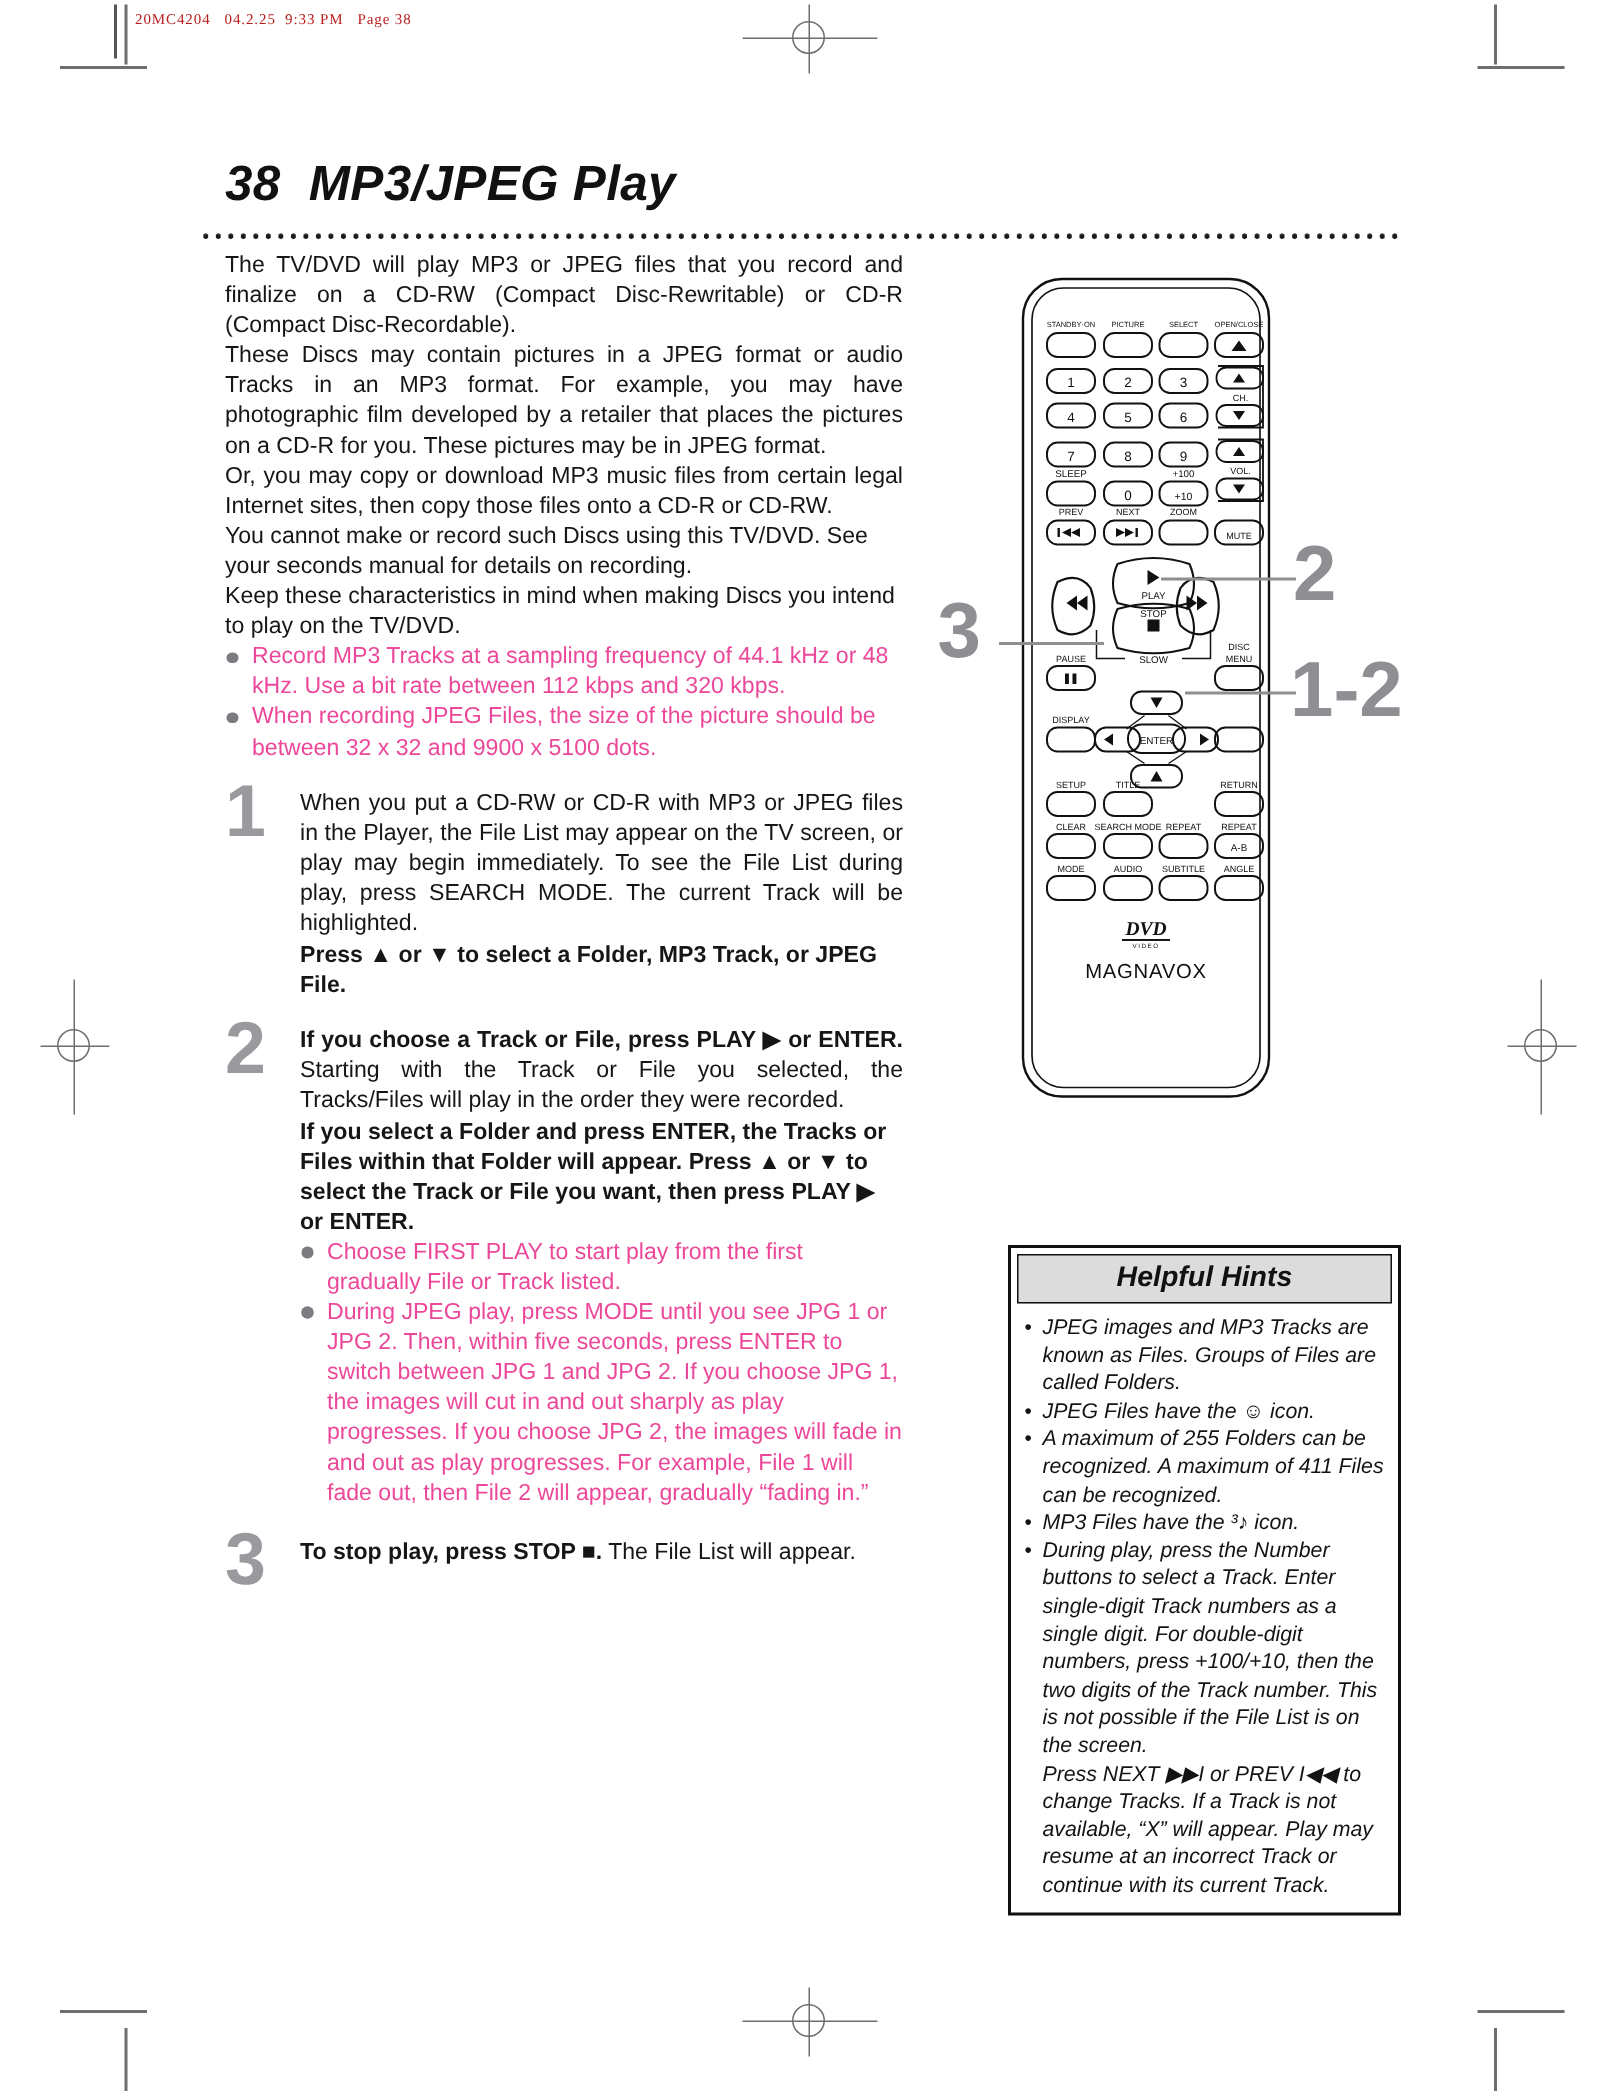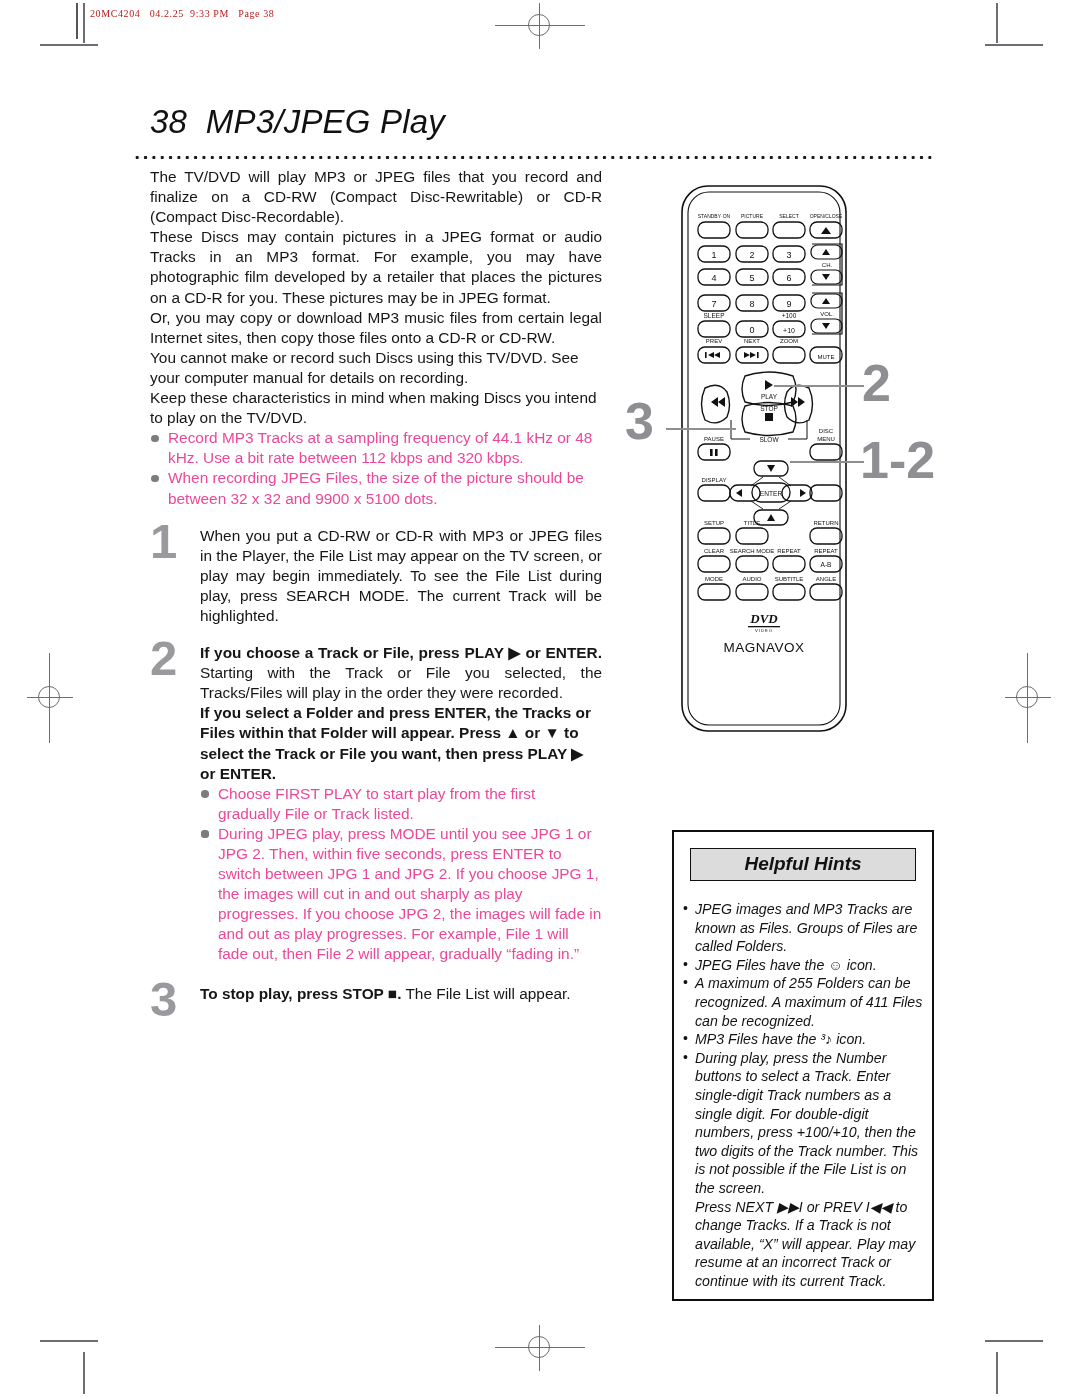--- a/index.html
+++ b/index.html
@@ -14,21 +14,21 @@
   .reg .h{position:absolute;left:0;top:22px;width:46px;height:1.4px;background:#6e6e72;}
   .reg .v{position:absolute;left:22px;top:0;width:1.4px;height:46px;background:#6e6e72;}
   .reg.tall .v{top:-22px;height:90px;}
   .reg.wide .h{left:-22px;width:90px;}
 
   .slugbar{position:absolute;left:76px;top:3px;width:1.6px;height:36px;background:#555;}
   .slug{position:absolute;left:90px;top:8px;font-family:Liberation Serif, serif;
         font-size:10px;letter-spacing:.6px;color:#b91c1c;white-space:pre;}
 
   
-  .title{position:absolute;left:150px;top:103px;font-size:33px;font-weight:400;
+  .title{position:absolute;left:150px;top:103px;font-size:33px;font-weight:700;
          font-style:italic;letter-spacing:.2px;color:#111;white-space:pre;}
   .dotrule{position:absolute;left:133px;top:155px;width:802px;height:5px;
            background-image:radial-gradient(circle, #1b1b1b 1.6px, rgba(0,0,0,0) 1.9px);
            background-size:8.35px 5px;background-repeat:repeat-x;}
 
   
   .col{position:absolute;left:150px;top:167px;width:452px;}
   .p{font-size:15.4px;line-height:20.1px;color:#161616;margin:0;
      text-align:justify;text-justify:inter-word;}
   .p.nj{text-align:left;}
@@ -46,21 +46,21 @@
 
   
   .remote-wrap{position:absolute;left:660px;top:180px;width:210px;height:560px;}
   .callout{position:absolute;font-size:52px;font-weight:700;color:#8e8e93;
            line-height:1;font-family:"Liberation Sans", sans-serif;}
   .lead{position:absolute;background:#8e8e93;height:2.4px;}
 
   
   .hints{position:absolute;left:672px;top:830px;width:262px;
          border:2.2px solid #0f0f0f;background:#fff;box-sizing:border-box;}
-  .hints-hd{margin:16px;border:1.4px solid #111;background:#dcdcdc;
+  .hints-hd{margin:4px;border:1.4px solid #111;background:#dcdcdc;
             text-align:center;font-size:19px;font-weight:700;font-style:italic;
             padding:4px 0 5px;color:#111;}
   .hints-body{padding:3px 8px 9px 6px;}
   .hint{position:relative;padding-left:15px;font-size:14.2px;line-height:18.6px;
         font-style:italic;color:#131313;margin:0;}
   .hint .bd{position:absolute;left:3px;top:-1px;font-size:14px;font-style:normal;}
   .hint .cont{display:block;}
 </style>
 </head>
 <body>
@@ -99,35 +99,36 @@
 </div>
 
 <div class="title"><span>38</span>&nbsp;&nbsp;<span>MP3/JPEG Play</span></div>
 <div class="dotrule"></div>
 
 <div class="col">
 
   <p class="p">The TV/DVD will play MP3 or JPEG files that you record and finalize on a CD-RW (Compact Disc-Rewritable) or CD-R (Compact Disc-Recordable).</p>
   <p class="p">These Discs may contain pictures in a JPEG format or audio Tracks in an MP3 format. For example, you may have photographic film developed by a retailer that places the pictures on a CD-R for you. These pictures may be in JPEG format.</p>
   <p class="p">Or, you may copy or download MP3 music files from certain legal Internet sites, then copy those files onto a CD-R or CD-RW.</p>
-  <p class="p nj">You cannot make or record such Discs using this TV/DVD. See your computer manual for details on recording.</p>
+  <p class="p nj">You cannot make or record such Discs using this TV/DVD. See your seconds manual for details on recording.</p>
   <p class="p nj">Keep these characteristics in mind when making Discs you intend to play on the TV/DVD.</p>
 
   <div class="bullet" style="margin-top:0;">
     <span class="dot"></span>
     <span>Record MP3 Tracks at a sampling frequency of 44.1 kHz or 48 kHz. Use a bit rate between 112 kbps and 320 kbps.</span>
   </div>
   <div class="bullet">
     <span class="dot"></span>
     <span>When recording JPEG Files, the size of the picture should be between 32 x 32 and 9900 x 5100 dots.</span>
   </div>
 
   <div class="step" style="margin-top:17px;">
     <div class="stepnum">1</div>
     <p class="p">When you put a CD-RW or CD-R with MP3 or JPEG files in the Player, the File List may appear on the TV screen, or play may begin immediately. To see the File List during play, press SEARCH MODE. The current Track will be highlighted.</p>
+    <p class="p nj b" style="margin-top:1px;">Press ▲ or ▼ to select a Folder, MP3 Track, or JPEG File.</p>
   </div>
 
   <div class="step" style="margin-top:17px;">
     <div class="stepnum">2</div>
     <p class="p"><span class="b">If you choose a Track or File, press PLAY ▶ or ENTER.</span> <span>Starting with the Track or File you selected, the Tracks/Files will play in the order they were recorded.</span></p>
     <p class="p nj b">If you select a Folder and press ENTER, the Tracks or Files within that Folder will appear. Press ▲ or ▼ to select the Track or File you want, then press PLAY ▶ or ENTER.</p>
 
     <div class="bullet">
       <span class="dot"></span>
       <span>Choose FIRST PLAY to start play from the first gradually File or Track listed.</span>

